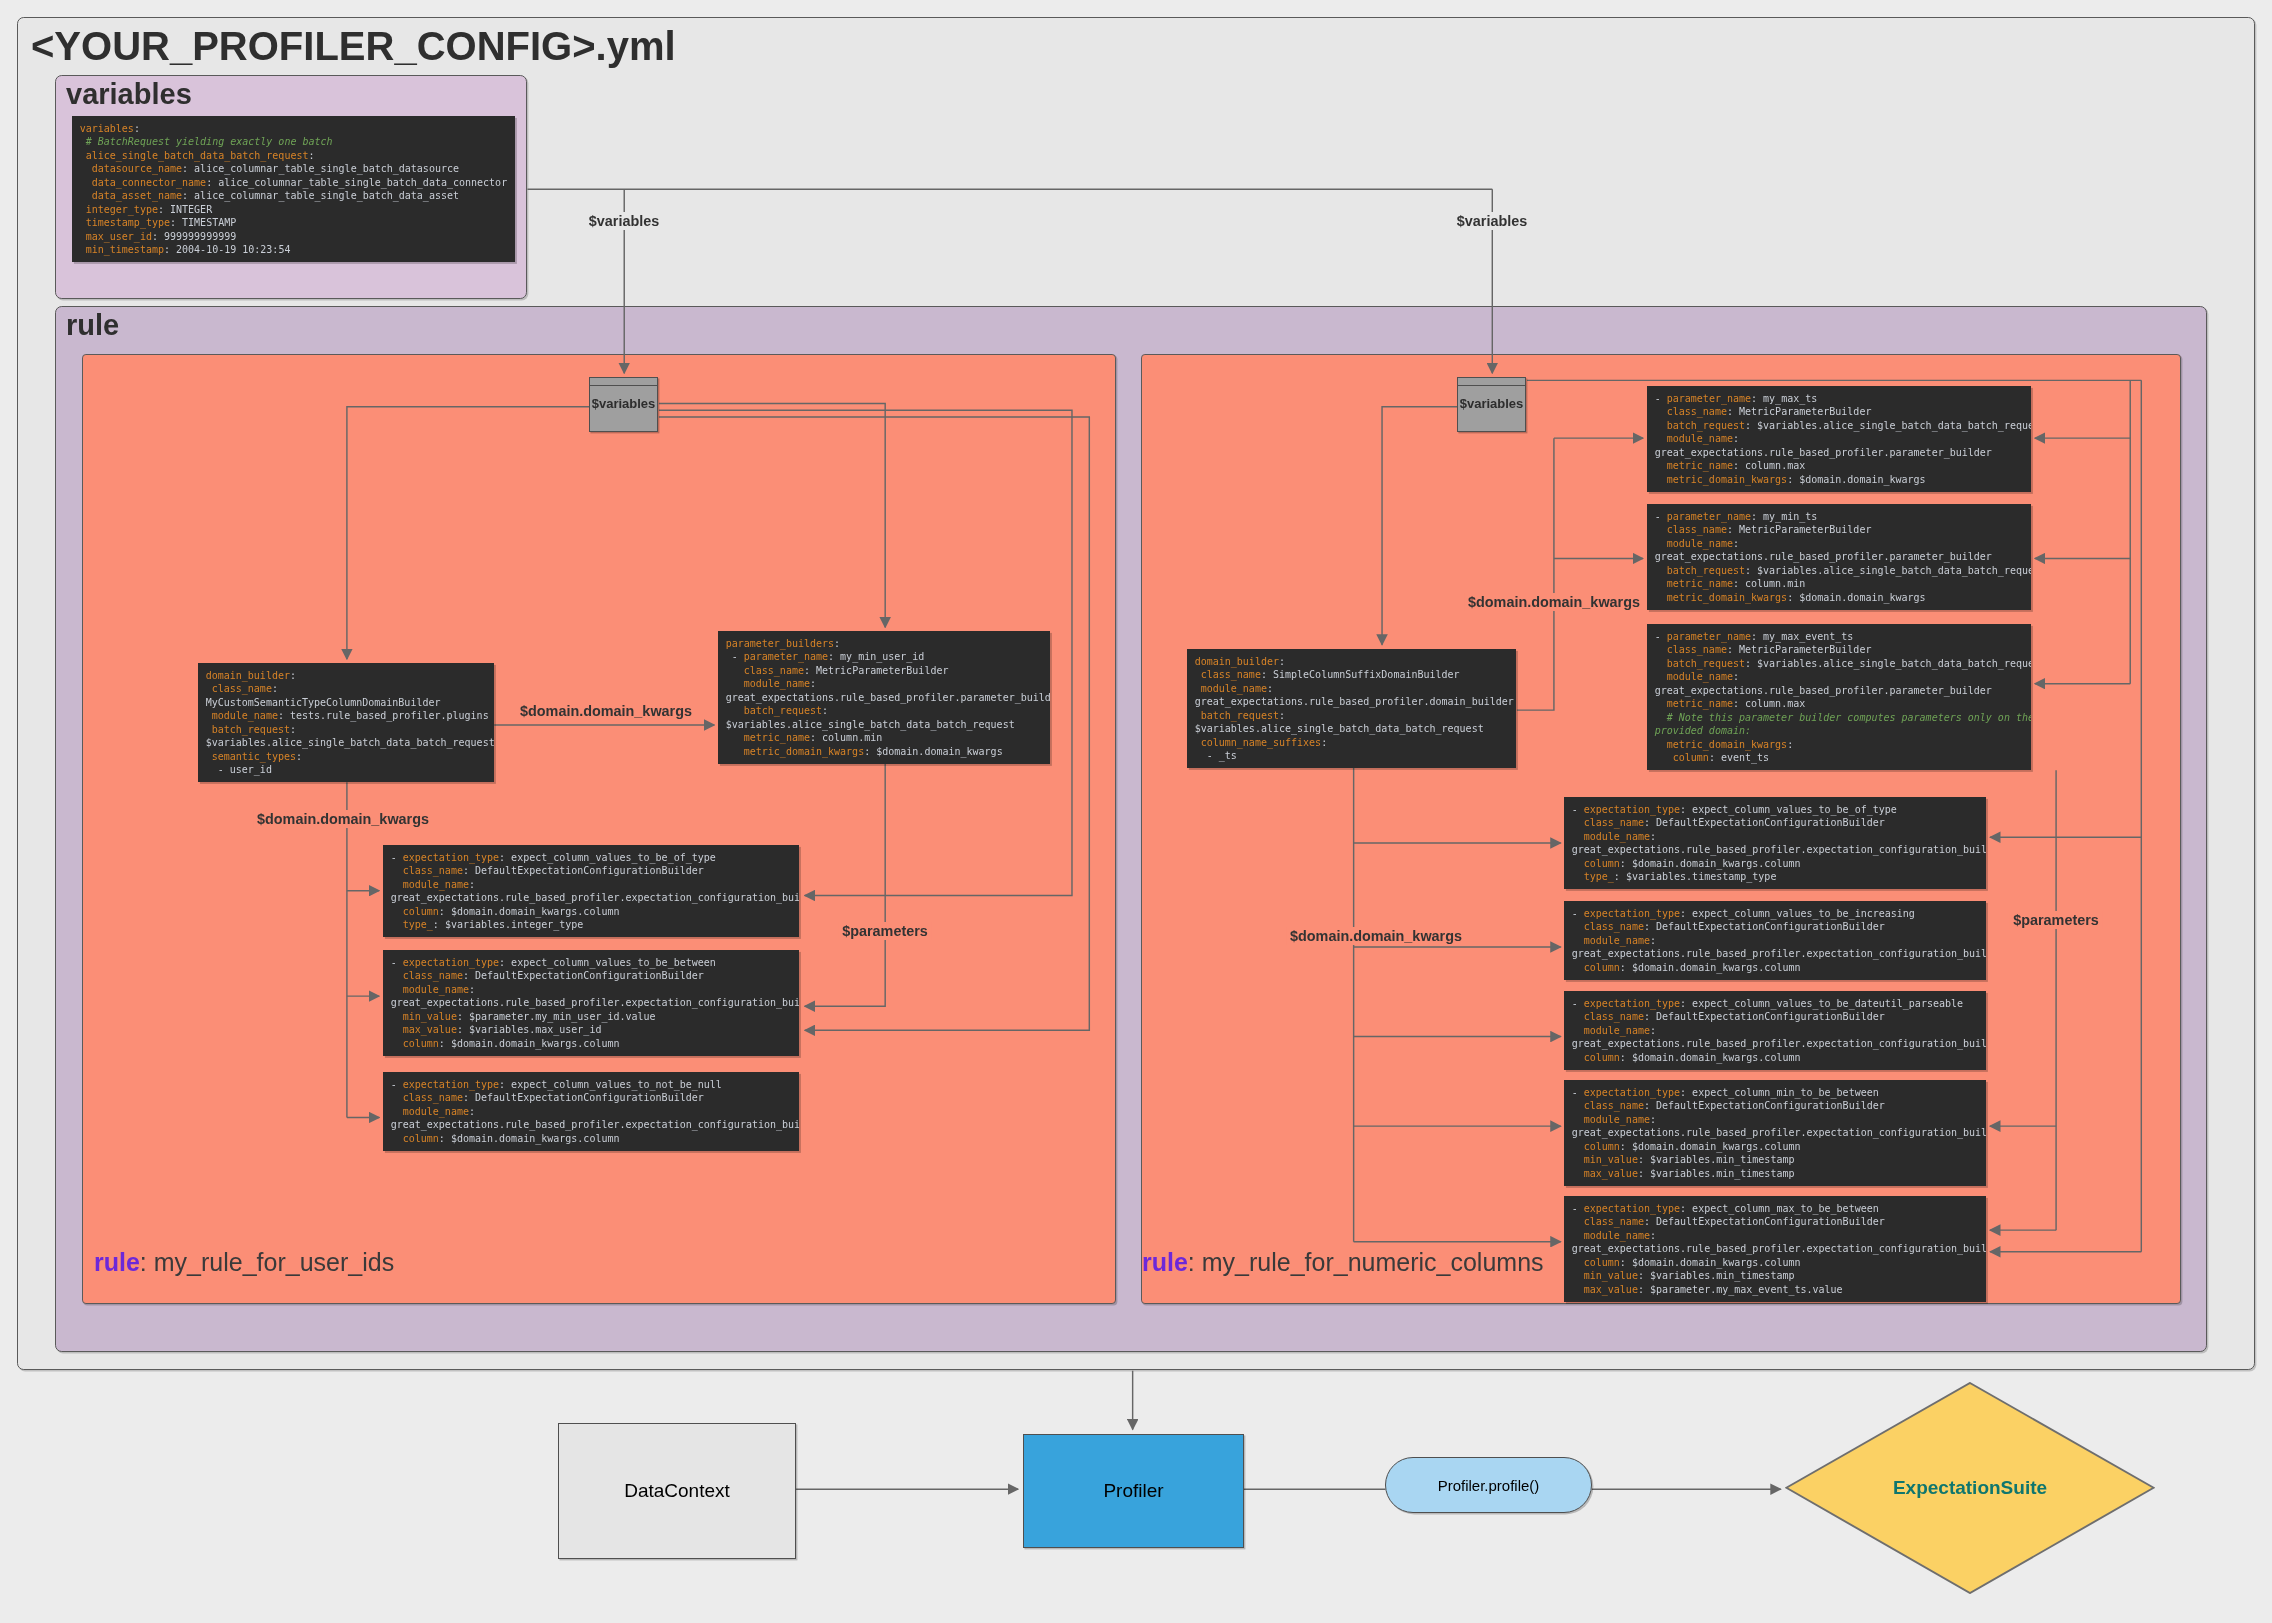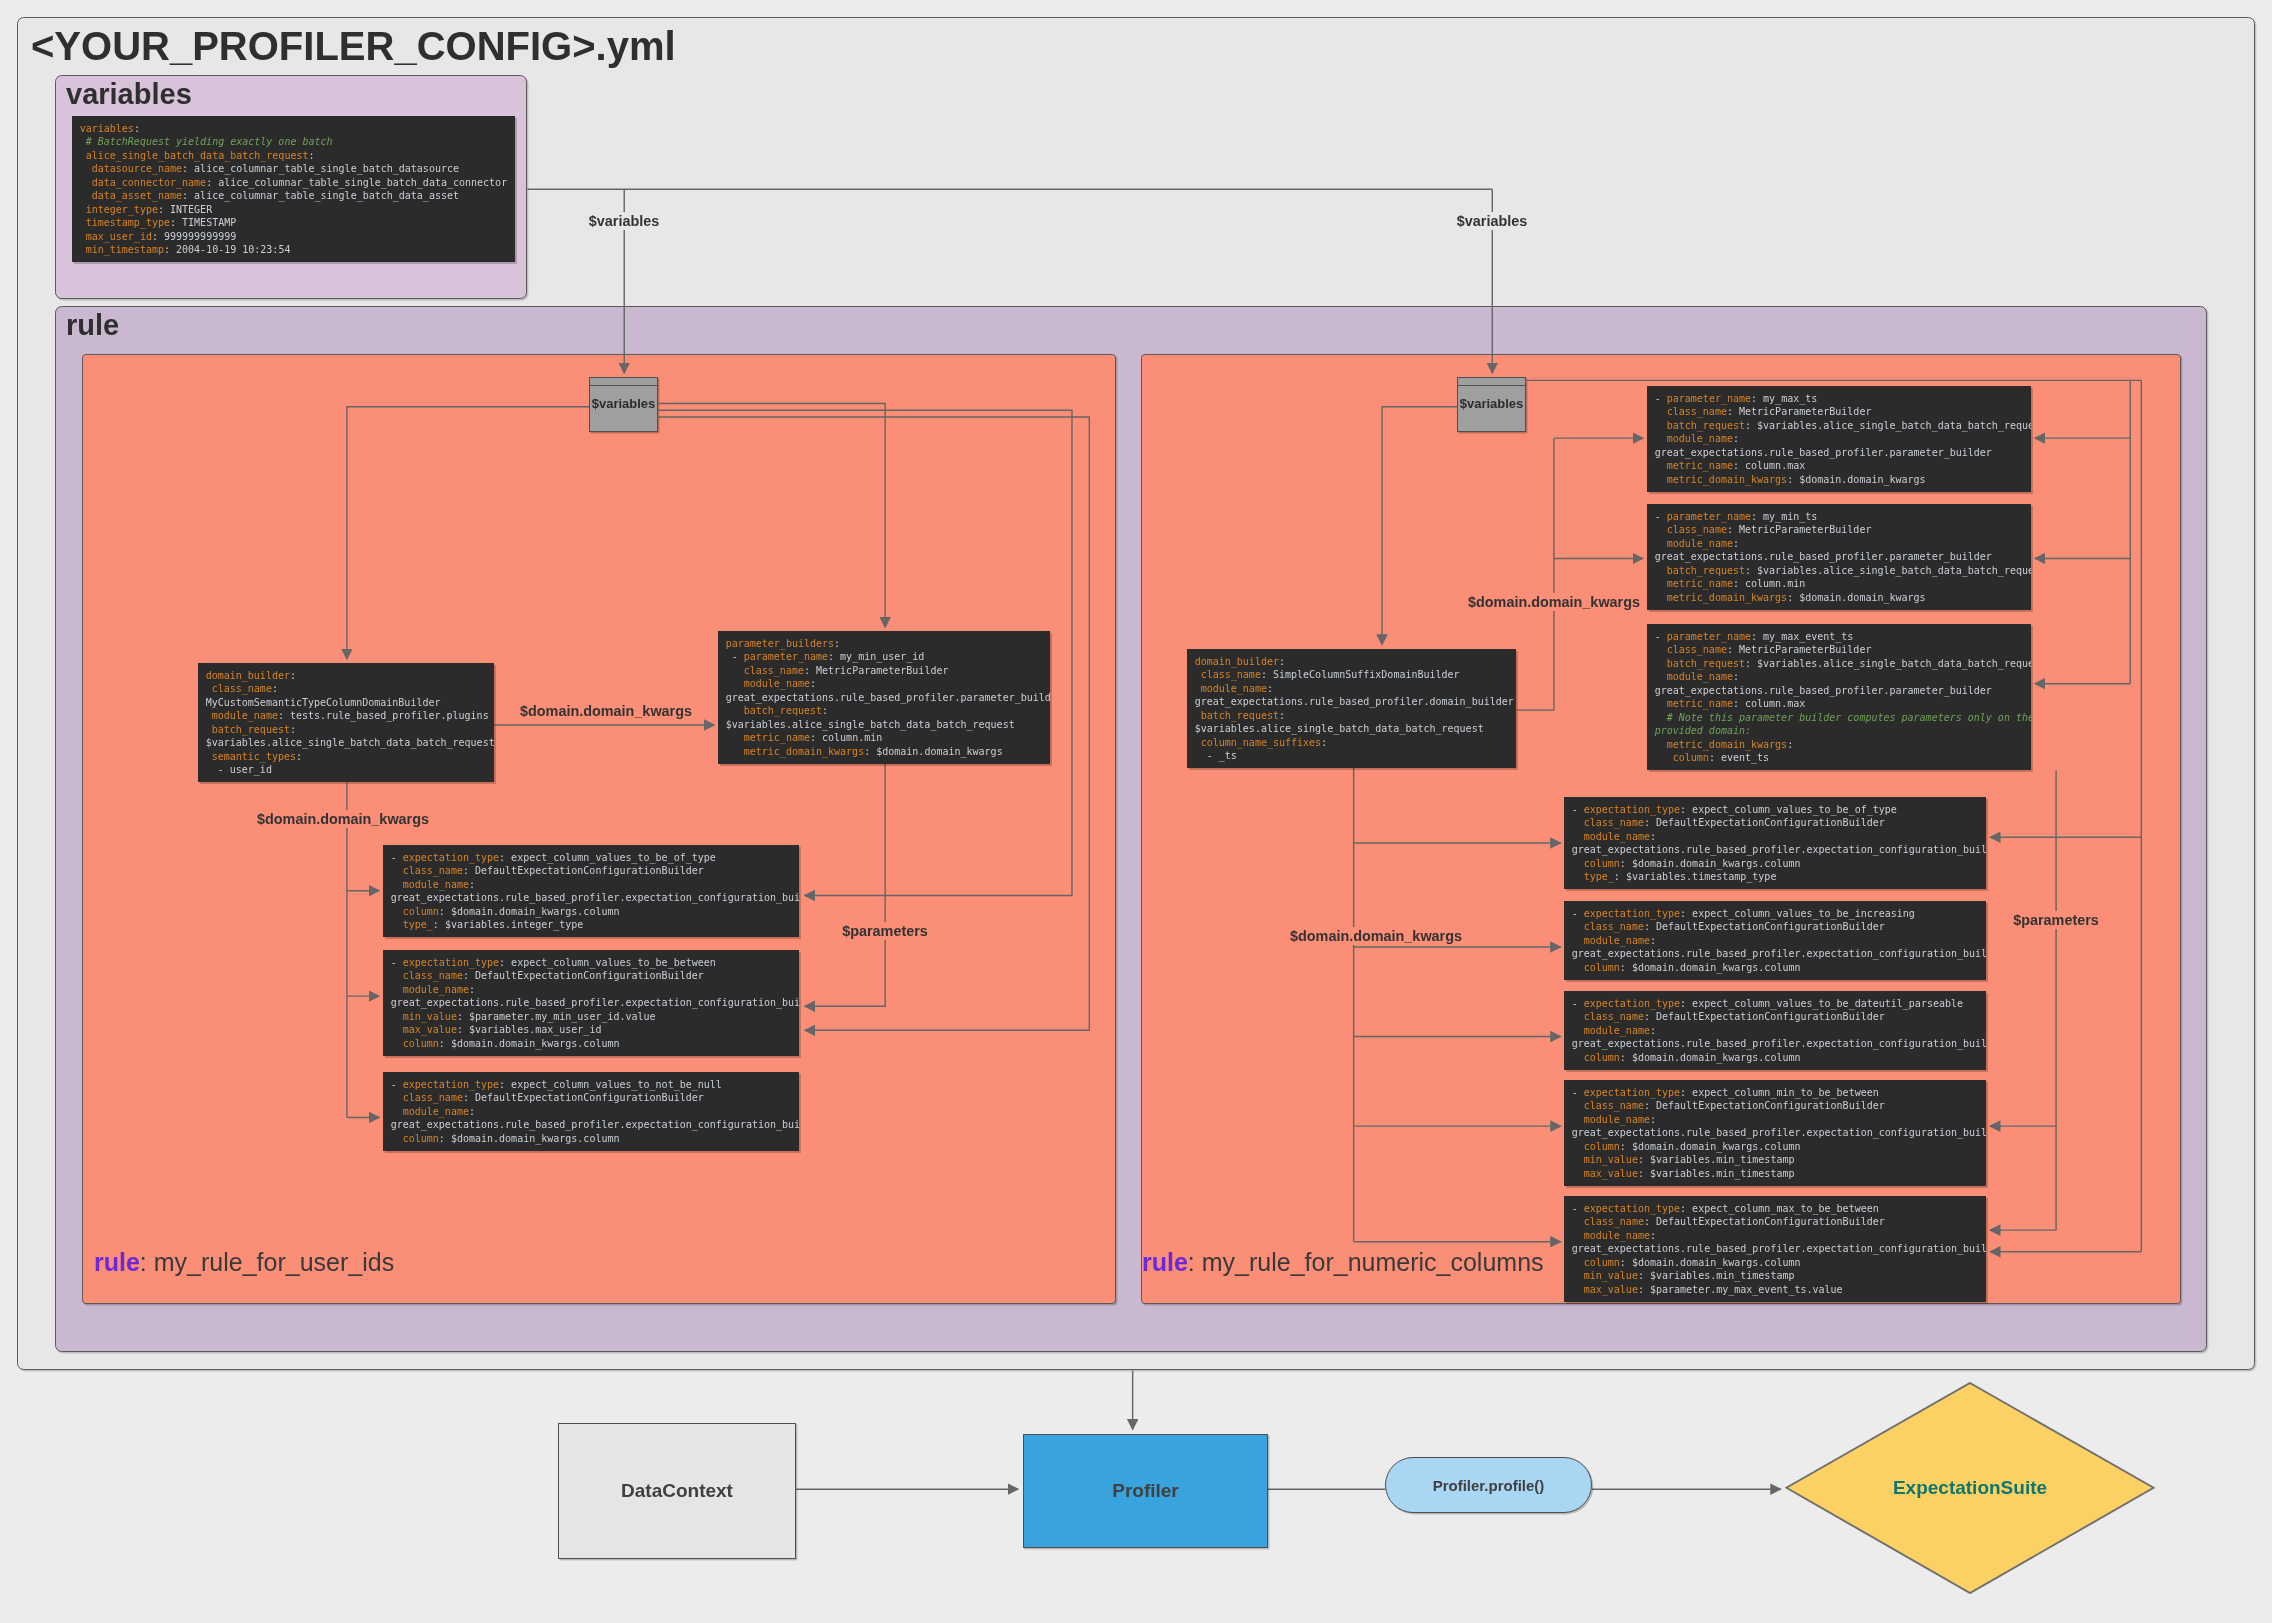--- a/index.html
+++ b/index.html
@@ -25,21 +25,21 @@
   .on-salmon{background:var(--salmon)}
   .on-grey{background:var(--container-bg)}
   .rule-box{background:var(--salmon);border:1.9px solid var(--container-border);border-radius:3.9px;box-shadow:1.4px 1.4px 0 rgba(0,0,0,.2)}
   .rule-label{font-size:25px;color:#3a3a3a;white-space:nowrap}
   .rule-label b{color:#6d28d9}
   .var-node{background:var(--node-grey);border:1.4px solid var(--shape-border);
     box-shadow:1.4px 1.4px 0 rgba(0,0,0,.25);text-align:center}
   .var-node .bar{height:7.7px;border-bottom:1.4px solid var(--shape-border)}
   .var-node .nlabel{font-size:13px;font-weight:bold;color:#2d2d2d;margin-top:10.6px}
   .flow-node{display:flex;align-items:center;justify-content:center;text-align:right;
-    font-weight:bold;color:#404040;border:1.9px solid var(--shape-border);box-shadow:1.4px 1.4px 0 rgba(0,0,0,.22)}
+    font-weight:normal;color:#000000;border:1.9px solid var(--shape-border);box-shadow:1.4px 1.4px 0 rgba(0,0,0,.22)}
   svg.layer{position:absolute;left:0;top:0;pointer-events:none}
 </style>
 </head>
 <body>
 
 <div class="abs panel" style="left:17.3px;top:17.3px;width:2238px;height:1353px;background:var(--container-bg)"></div>
 
 <div class="abs heading" style="left:31px;top:24px;font-size:40px">&lt;YOUR_PROFILER_CONFIG&gt;.yml</div>
 
 <div class="abs panel" style="left:55px;top:75px;width:472px;height:224px;background:var(--mauve-vars)"></div>
@@ -143,21 +143,21 @@
 <div class="abs rule-label" style="left:94px;top:1248px">
   <b>rule</b><span>: my_rule_for_user_ids</span>
 </div>
 <div class="abs rule-label" style="left:1142px;top:1248px">
   <b>rule</b><span>: my_rule_for_numeric_columns</span>
 </div>
 
 <div class="abs flow-node" style="left:558px;top:1423px;width:238px;height:136px;background:var(--datacontext);font-size:19px">
   <span>DataContext</span>
 </div>
-<div class="abs flow-node" style="left:1023px;top:1434px;width:245px;height:114px;background:var(--profiler);font-size:19px">
+<div class="abs flow-node" style="left:1023px;top:1434px;width:221px;height:114px;background:var(--profiler);font-size:19px">
   <span>Profiler</span>
 </div>
 <div class="abs flow-node" style="left:1385px;top:1457px;width:207px;height:56px;border-radius:34px;background:var(--pill);font-size:15px">
   <span>Profiler.profile()</span>
 </div>
 <svg class="abs" style="left:1785px;top:1382px" width="370" height="212" viewBox="0 0 768 441">
   <polygon points="384,2 766,220 384,439 2,220" fill="#fbd164" stroke="#6e6e6e" stroke-width="4"></polygon>
 </svg>
 <div class="abs" style="left:1970px;top:1477px;transform:translateX(-50%);font-size:19px;font-weight:bold;color:#0f766e">ExpectationSuite</div>
 

